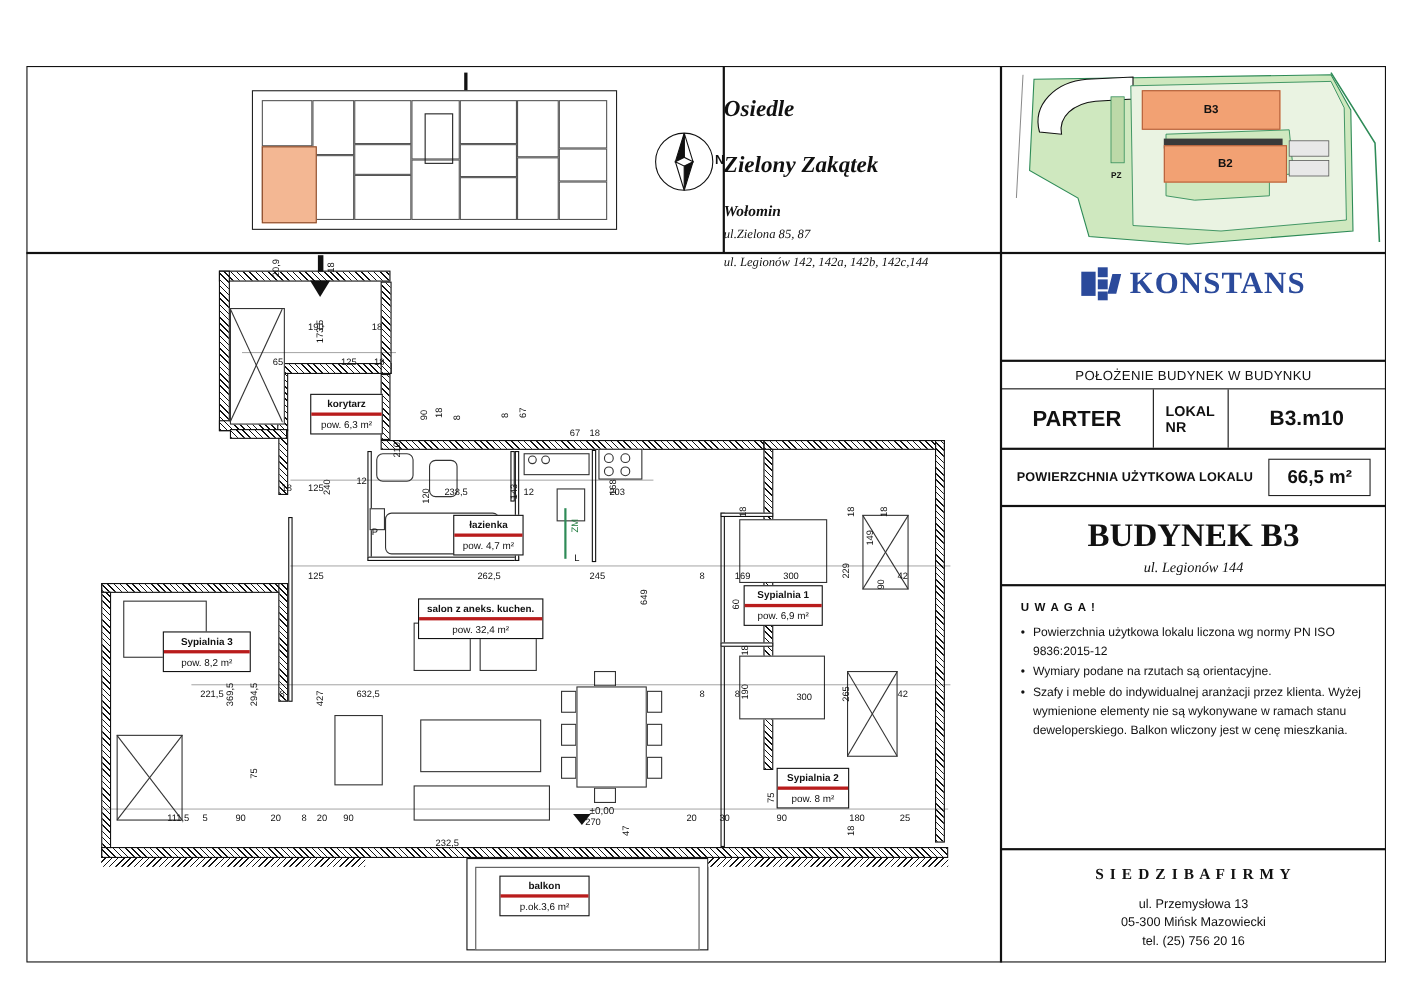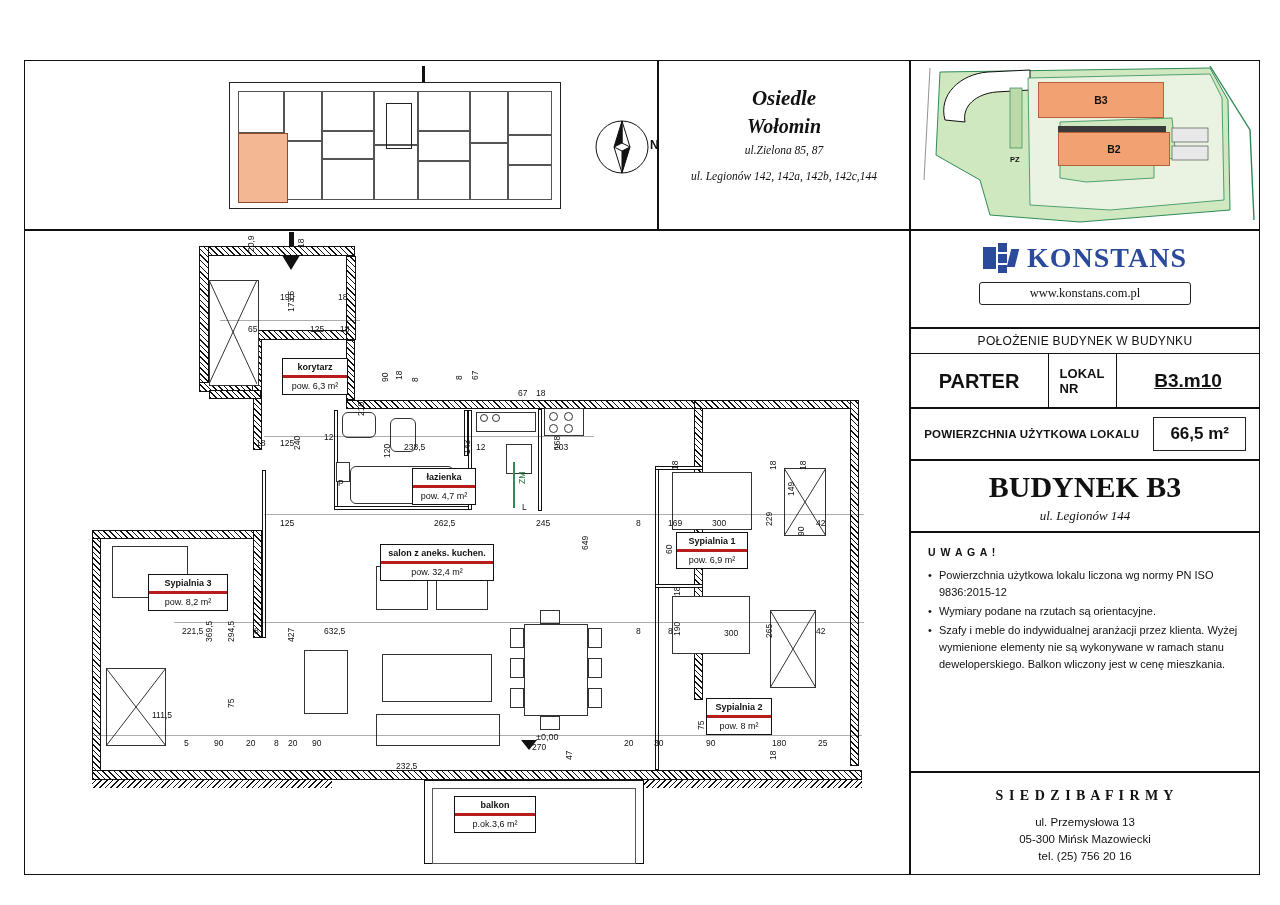--- a/index.html
+++ b/index.html
@@ -13,23 +13,23 @@
   #keyplan{position:absolute;left:24px;top:60px;width:886px;height:170px;}
   .kp-building{position:absolute;left:205px;top:22px;width:330px;height:125px;border:1.2px solid #222;background:#fff;}
   .kp-inner{position:absolute;border:0.8px solid #555;box-sizing:border-box;}
   .kp-unit{position:absolute;background:#f3b793;border:1.2px solid #8a4a2a;}
   .arrow-down{width:0;height:0;border-left:7px solid transparent;border-right:7px solid transparent;border-top:12px solid #111;position:absolute;}
   .arrow-stem{position:absolute;width:3px;background:#111;}
   .compass{position:absolute;left:566px;top:52px;width:70px;height:70px;}
   .compass .lbl{position:absolute;left:60px;top:26px;font-size:12px;font-weight:700;}
 
   
-  #titleblock{position:absolute;left:658px;top:60px;width:252px;height:170px;text-align:center;}
+  #titleblock{position:absolute;left:658px;top:60px;width:252px;height:170px;}
   #titleblock .t1{font-family:"Liberation Serif",serif;font-weight:700;font-style:italic;font-size:21px;line-height:25px;margin-top:26px;}
-  #titleblock .t2{font-family:"Liberation Serif",serif;font-weight:700;font-style:italic;font-size:20px;margin-top:4px;}
+  #titleblock .t2{font-family:"Liberation Serif",serif;font-weight:700;font-style:italic;font-size:14px;margin-top:23px;}
   #titleblock .t3{font-family:"Liberation Serif",serif;font-size:11.5px;font-style:italic;margin-top:5px;line-height:14px;}
 
   
   #siteplan{position:absolute;left:910px;top:60px;width:350px;height:170px;overflow:hidden;}
   .site-bg{position:absolute;left:0;top:0;width:350px;height:170px;}
   .blk{position:absolute;background:#f2a173;border:1px solid #b5603a;display:flex;align-items:center;justify-content:center;font-size:10.5px;font-weight:700;color:#111;}
   .pzlbl{position:absolute;font-size:7.5px;font-weight:700;}
 
   
   .rpanel{position:absolute;left:910px;width:350px;box-sizing:border-box;}
@@ -37,21 +37,21 @@
   .logo-row{display:flex;align-items:center;justify-content:center;margin-top:12px;}
   .logo-mark{width:34px;height:30px;position:relative;margin-right:10px;}
   .logo-mark i{position:absolute;background:#2b4a9b;display:block;}
   .logo-text{font-family:"Liberation Serif",serif;font-weight:700;font-size:28px;letter-spacing:1px;color:#2b4a9b;}
   .logo-url{margin:8px auto 0;width:210px;text-align:center;border:1px solid #222;border-radius:3px;font-size:12.5px;padding:3px 0;font-family:"Liberation Serif",serif;}
 
   #polozenie{top:328px;height:26px;display:flex;align-items:center;justify-content:center;font-size:12px;letter-spacing:.3px;}
   #lokalrow{top:354px;height:54px;display:flex;align-items:stretch;}
   #lokalrow .c1{flex:0 0 138px;display:flex;align-items:center;justify-content:center;font-size:20px;font-weight:700;}
   #lokalrow .c2{flex:0 0 68px;display:flex;align-items:center;justify-content:center;font-size:13px;font-weight:700;line-height:15px;}
-  #lokalrow .c3{flex:1;display:flex;align-items:center;justify-content:center;font-size:19px;font-weight:700;text-decoration:underline;}
+  #lokalrow .c3{flex:1;display:flex;align-items:center;justify-content:center;font-size:19px;font-weight:700;}
   #powblock{top:408px;height:52px;display:flex;align-items:center;}
   #powblock .lbl{flex:1;text-align:center;font-size:11.5px;font-weight:700;letter-spacing:.2px;}
   #powblock .val{margin-right:14px;border:1px solid #222;padding:6px 16px;font-size:17px;font-weight:700;}
   #budynek{top:460px;height:72px;text-align:center;}
   #budynek .b1{font-size:30px;font-weight:700;font-family:"Liberation Serif",serif;margin-top:10px;}
   #budynek .b2{font-size:13px;font-style:italic;font-family:"Liberation Serif",serif;margin-top:4px;}
   #uwaga{top:532px;height:240px;padding:14px 16px 0 18px;}
   #uwaga h4{margin:0 0 9px 0;font-size:10.5px;letter-spacing:1px;}
   #uwaga ul{margin:0;padding:0;list-style:none;font-size:11px;line-height:17px;}
   #uwaga li{position:relative;padding-left:11px;margin-bottom:2px;}
@@ -132,20 +132,21 @@
         <polygon points="32,9 24,35 32,31" fill="#111" stroke="#111" stroke-width="1"></polygon>
         <polygon points="32,61 40,35 32,39" fill="#111" stroke="#111" stroke-width="1"></polygon>
         <polygon points="32,61 24,35 32,39" fill="#fff" stroke="#111" stroke-width="1"></polygon>
       </svg>
       <div class="lbl">N</div>
     </div>
   </div>
 
   <div id="titleblock">
     <div class="t1">Osiedle</div>
+    <div class="t1">Zielony Zakątek</div>
     <div class="t2">Wołomin</div>
     <div class="t3">ul.Zielona 85, 87</div>
     <div class="t3" style="margin-top:12px">ul. Legionów 142, 142a, 142b, 142c,144</div>
   </div>
 
   <div id="siteplan">
     <svg class="site-bg" viewBox="0 0 350 170">
       <path d="M30,12 L300,8 L318,40 L320,150 L170,162 L80,155 L70,120 L26,95 Z" fill="#cfe8bf" stroke="#2e8b57" stroke-width="1"></path>
       <path d="M35,60 C28,35 50,14 78,12 L120,10 L120,30 L86,32 C66,34 52,46 55,62 Z" fill="#ffffff" stroke="#111" stroke-width="1"></path>
       <path d="M118,18 L300,14 L312,38 L314,140 L200,150 L120,145 Z" fill="#eaf3e2" stroke="#2e8b57" stroke-width="0.8"></path>
@@ -171,21 +172,20 @@
     <div class="logo-row">
       <div class="logo-mark">
         <i style="left:0;top:4px;width:13px;height:22px;"></i>
         <i style="left:15px;top:0;width:9px;height:9px;"></i>
         <i style="left:15px;top:11px;width:9px;height:9px;"></i>
         <i style="left:15px;top:22px;width:9px;height:8px;"></i>
         <i style="left:26px;top:6px;width:8px;height:18px;transform:skewX(-14deg);"></i>
       </div>
       <div class="logo-text">KONSTANS</div>
     </div>
-    <div class="logo-url">www.konstans.com.pl</div>
   </div>
 
   <div class="rpanel" id="polozenie">
     <span>POŁOŻENIE BUDYNEK W BUDYNKU</span>
   </div>
 
   <div class="rpanel" id="lokalrow">
     <div class="c1">PARTER</div>
     <div class="c2">
       <div><span>LOKAL</span><br><span>NR</span></div>
@@ -414,21 +414,21 @@
     <div class="dim" style="left:644px;top:396px;">8</div>
     <div class="dimv" style="left:648px;top:406px;">190</div>
     <div class="dimv" style="left:740px;top:408px;">265</div>
     <div class="dim" style="left:700px;top:398px;">300</div>
     <div class="dim" style="left:792px;top:396px;">42</div>
 
     <div class="dimv" style="left:180px;top:412px;">369,5</div>
     <div class="dimv" style="left:202px;top:412px;">294,5</div>
     <div class="dimv" style="left:262px;top:412px;">427</div>
 
-    <div class="dim" style="left:128px;top:480px;">111,5</div>
+    <div class="dim" style="left:128px;top:508px;">111,5</div>
     <div class="dim" style="left:160px;top:508px;">5</div>
     <div class="dim" style="left:190px;top:508px;">90</div>
     <div class="dim" style="left:222px;top:508px;">20</div>
     <div class="dim" style="left:250px;top:508px;">8</div>
     <div class="dim" style="left:264px;top:508px;">20</div>
     <div class="dim" style="left:288px;top:508px;">90</div>
     <div class="dim" style="left:372px;top:531px;">232,5</div>
     <div class="dim" style="left:508px;top:512px;">270</div>
     <div class="dim" style="left:600px;top:508px;">20</div>
     <div class="dim" style="left:630px;top:508px;">30</div>

